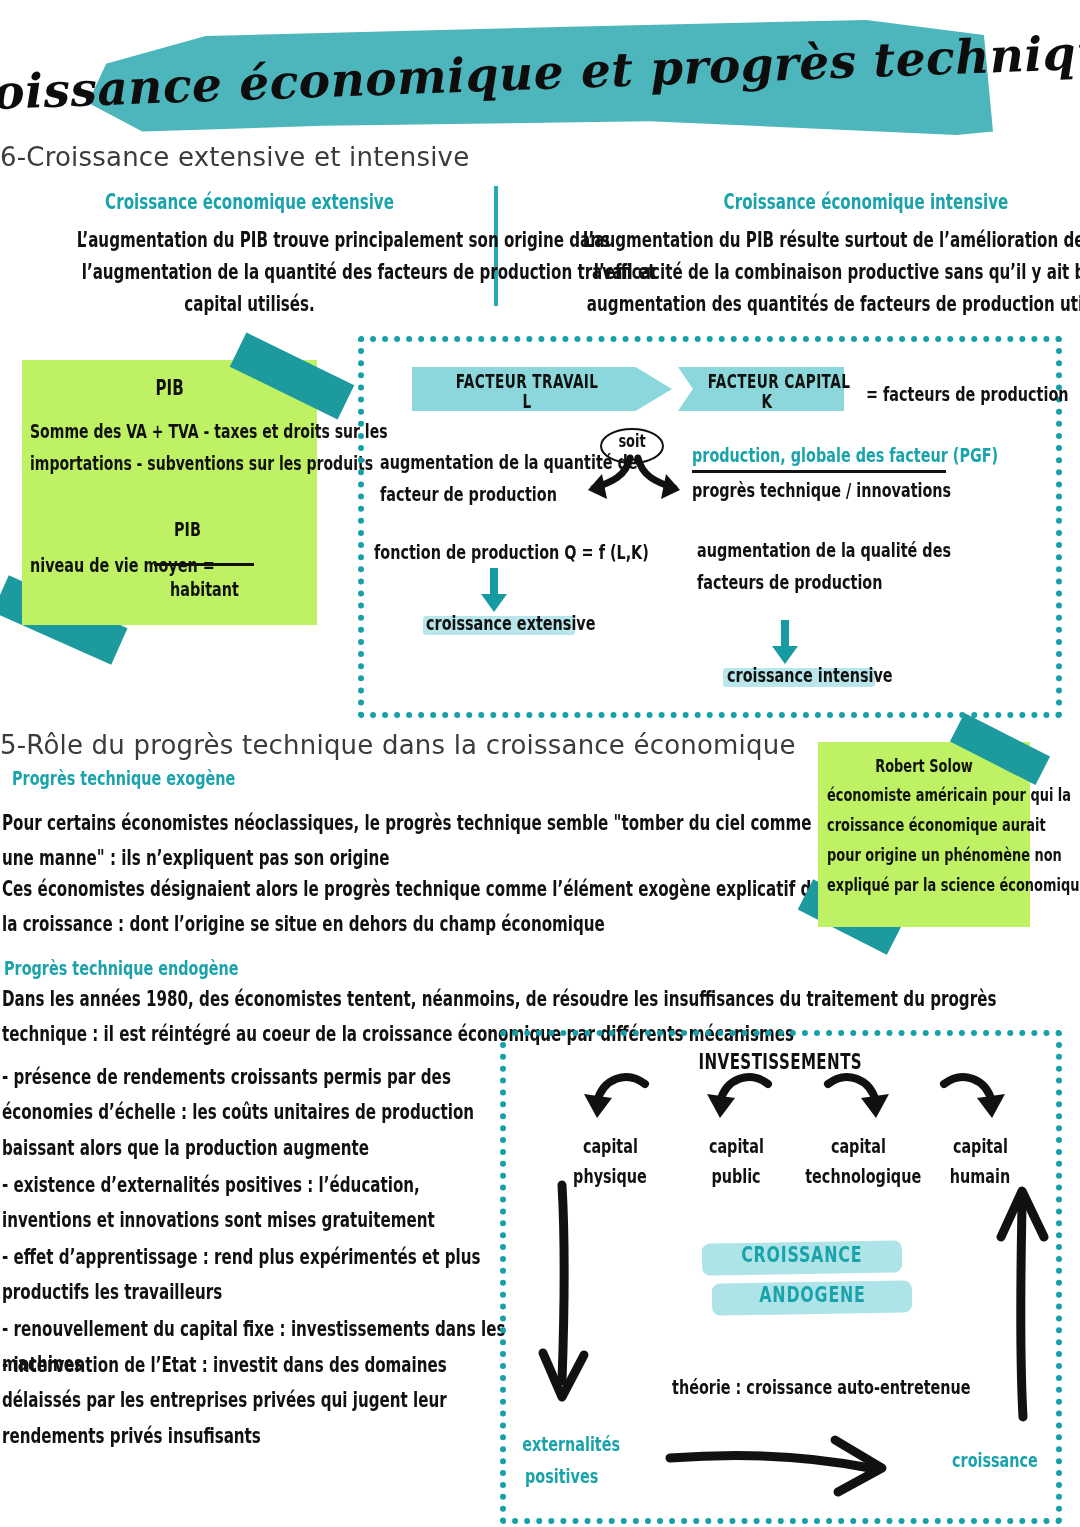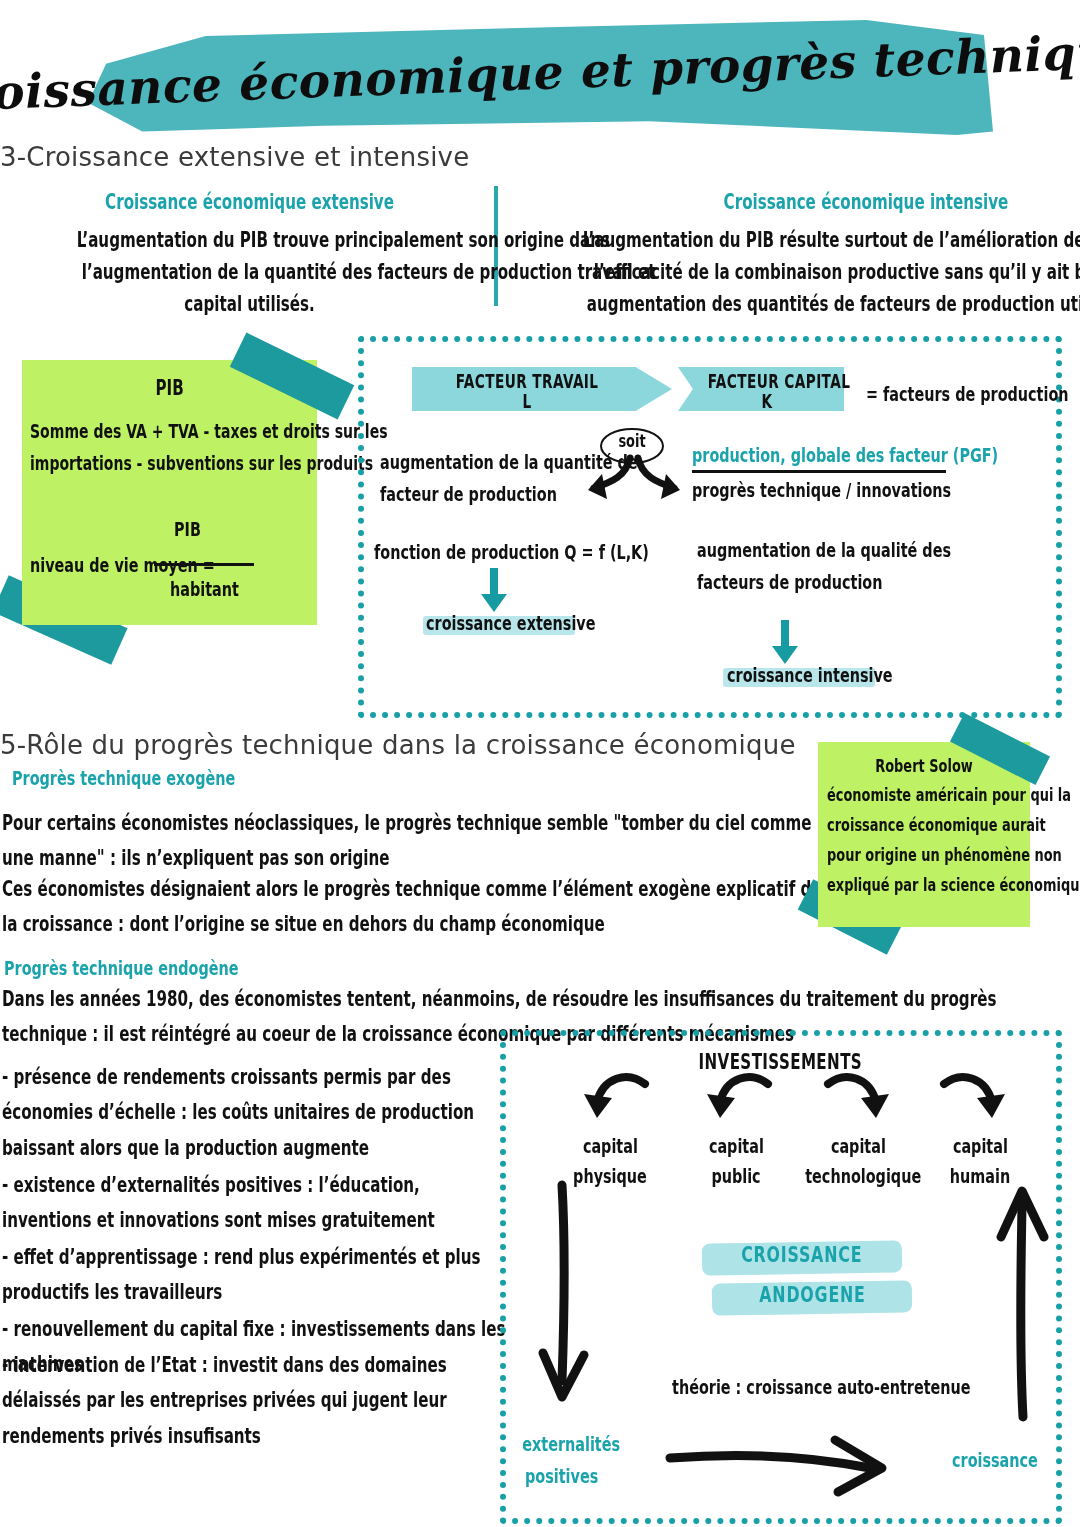--- a/index.html
+++ b/index.html
@@ -104,21 +104,21 @@
   svg { overflow:visible; display:block; }
 </style>
 </head>
 <body>
 
 <div class="abs" id="banner-wrap">
   <div id="banner-shape"></div>
   <div id="banner-title">croissance économique et progrès technique</div>
 </div>
 
-<div class="abs section-title" style="left:0px; top:142px;">3-Croissance extensive et intensive</div>
+<div class="abs section-title" style="left:0px; top:142px;">6-Croissance extensive et intensive</div>
 
 <div class="abs" id="divider"></div>
 
 <div class="abs" style="left:20px; top:190px; width:460px; text-align:center;">
   <div class="cond center colhead teal" style="display:inline-block;">Croissance économique extensive</div>
 </div>
 <div class="abs" style="left:10px; top:228px; width:480px; text-align:center;">
   <div class="cond center colline black" style="display:inline-block;">L’augmentation du PIB trouve principalement son origine dans</div><br>
   <div class="cond center colline black" style="display:inline-block; margin-top:8px;">l’augmentation de la quantité des facteurs de production travail et</div><br>
   <div class="cond center colline black" style="display:inline-block; margin-top:8px;">capital utilisés.</div>

